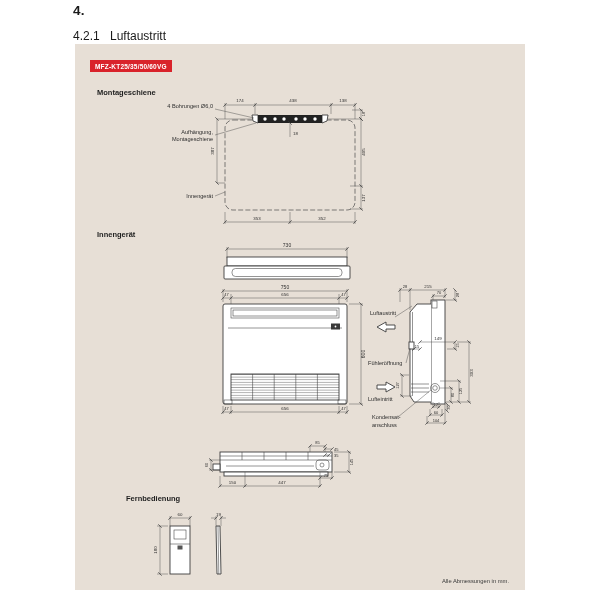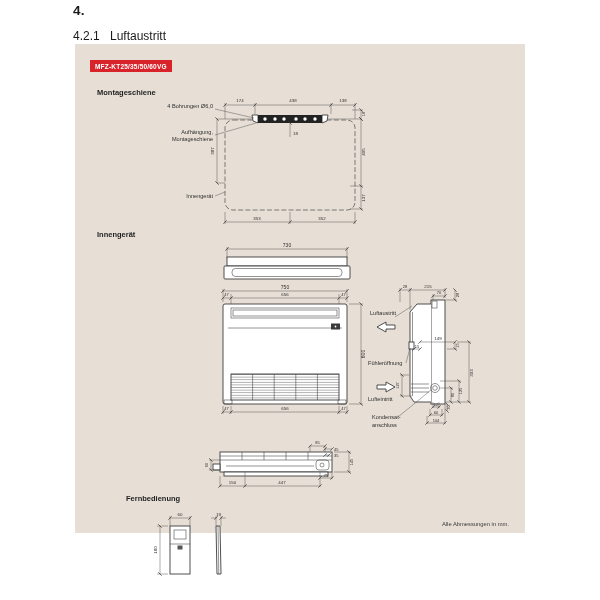--- a/index.html
+++ b/index.html
@@ -3,21 +3,21 @@
 <meta charset="utf-8">
 <style>
   html,body{margin:0;padding:0;background:#fff;width:600px;height:600px;
     font-family:"Liberation Sans",sans-serif;-webkit-font-smoothing:antialiased;}
   .abs{position:absolute;}
   #stage{position:relative;width:600px;height:600px;background:#ffffff;overflow:hidden;}
   .h1row{left:73px;top:3px;display:flex;font-weight:bold;font-size:13.5px;color:#1a1a1a;letter-spacing:.2px;}
   .h1row .num{width:37px;}
   .h2row{left:73px;top:29px;display:flex;font-weight:normal;font-size:12px;color:#1a1a1a;}
   .h2row .num{width:37px;}
-  #panel{left:75px;top:44px;width:450px;height:489px;background:#e7dfd6;}
+  #panel{left:75px;top:44px;width:450px;height:546px;background:#e7dfd6;}
   .badge{left:15px;top:16px;background:#d9232b;color:#fff;font-weight:bold;font-size:6.5px;
     padding:2.5px 5px 2px 5px;letter-spacing:.2px;}
   .sec-title{position:absolute;font-weight:bold;font-size:7.5px;color:#1e1e1e;}
   .footnote{right:16px;bottom:6px;font-size:5.8px;color:#3a3a3a;}
   svg{position:absolute;overflow:visible;}
   svg text{fill:#2e2e2e;font-family:"Liberation Sans",sans-serif;}
   .olf{fill:#ffffff;stroke:#3c3c3c;stroke-width:0.9;}
   .oll{fill:none;stroke:#3c3c3c;stroke-width:0.55;}
   .dl{stroke:#4a4a4a;stroke-width:0.45;fill:none;}
   .dash{fill:none;stroke:#4a4a4a;stroke-width:0.7;stroke-dasharray:5 2.2;}

